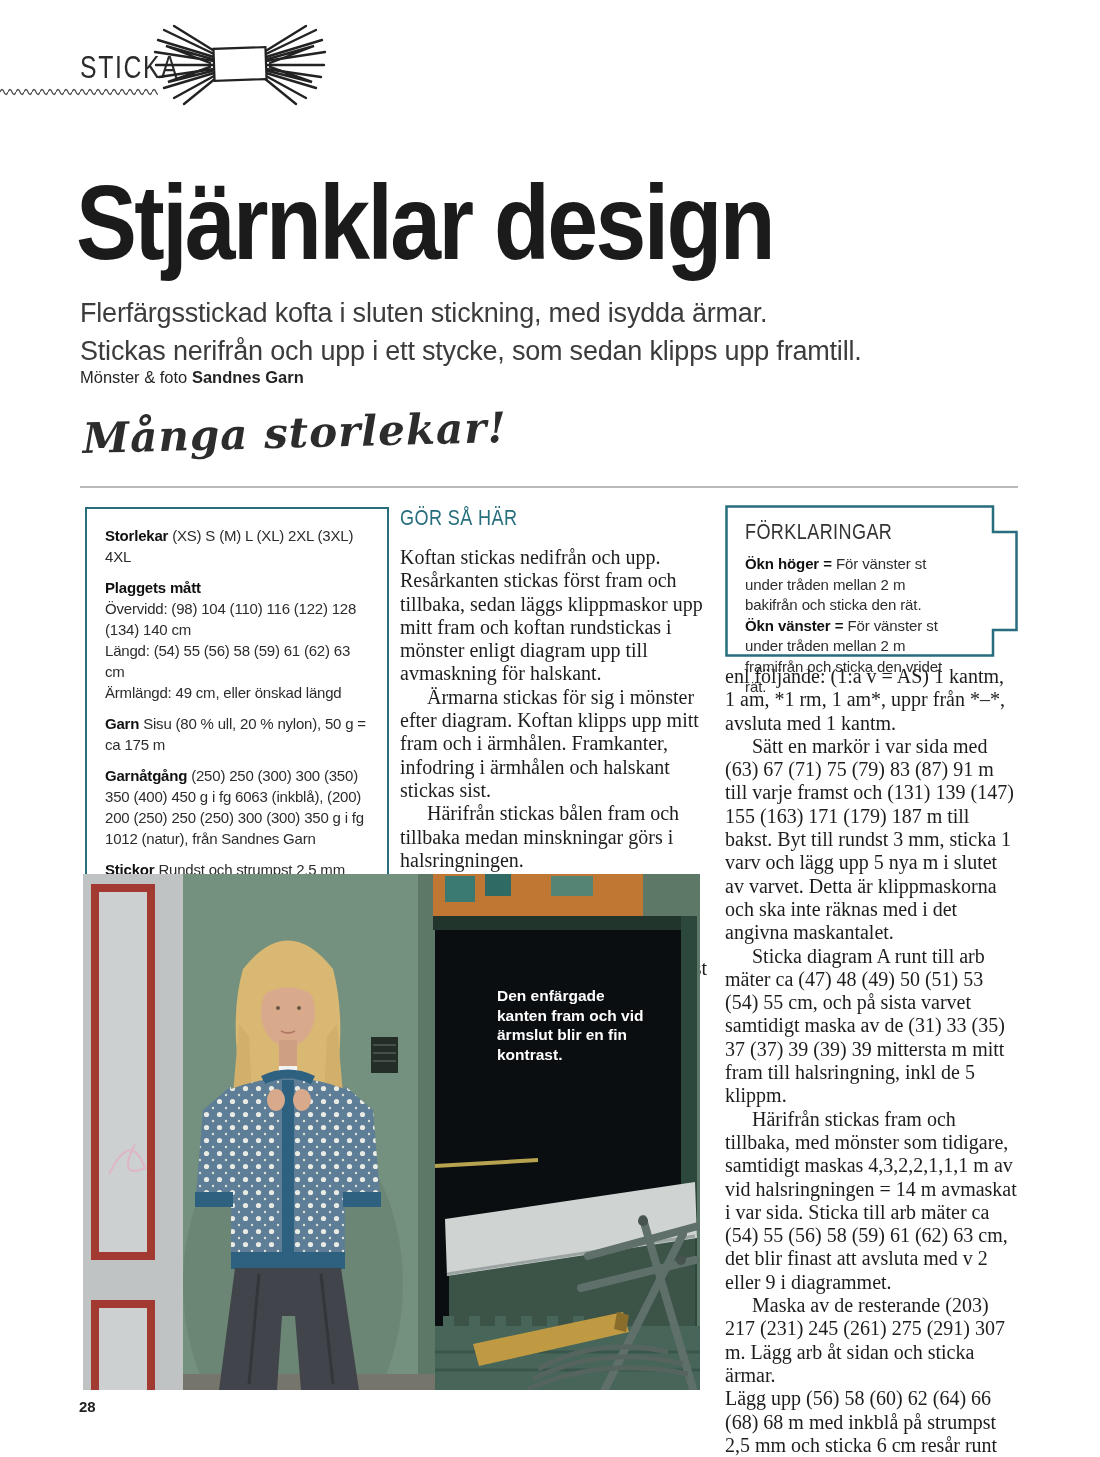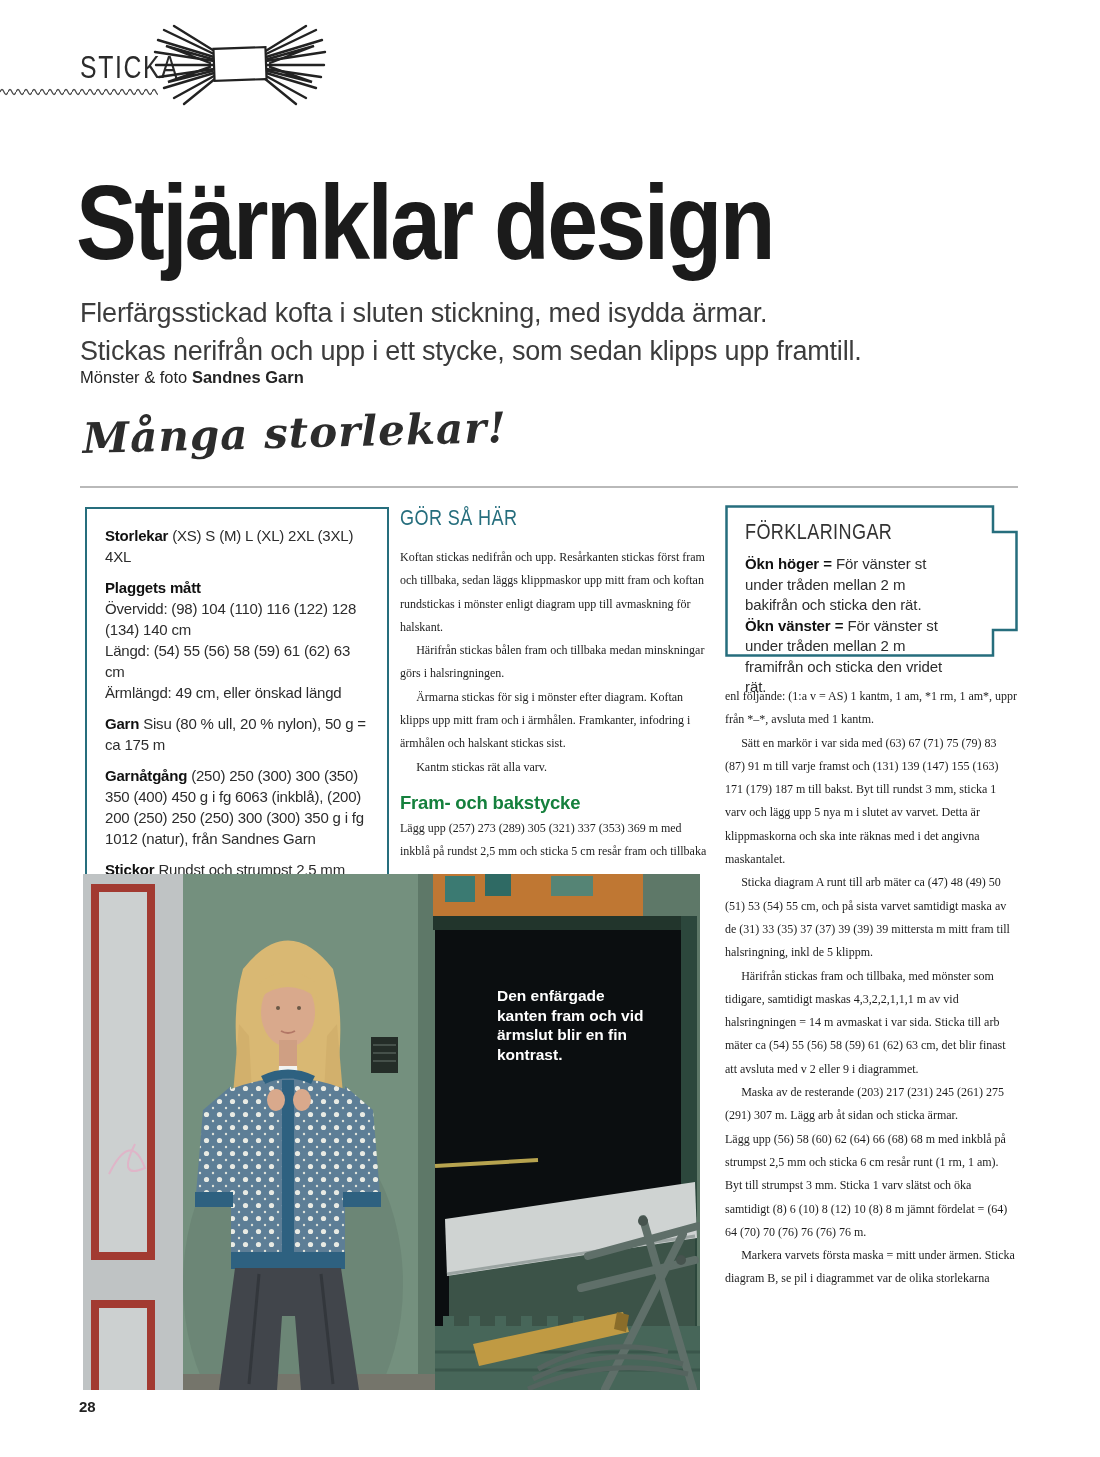--- a/index.html
+++ b/index.html
@@ -49,29 +49,29 @@
 
   .kicker{
     font-size:22px;font-weight:400;letter-spacing:.5px;transform:scaleX(.82);
     transform-origin:left top;white-space:nowrap;margin:0;
   }
   .kicker.teal{color:#266e7d;}
   .kicker.dark{color:#333;}
 
   .col2{left:400px;top:505px;width:311px;}
   .col3{left:725px;top:505px;width:293px;}
-  .serif{font-family:"Liberation Serif",serif;font-size:12px;line-height:23.3px;color:#1d1d1d;}
+  .serif{font-family:"Liberation Serif",serif;font-size:20px;line-height:23.3px;color:#1d1d1d;}
   .serif p{margin:0;}
   .serif p + p{text-indent:1.35em;}
   .subhead{font-family:"Liberation Sans",sans-serif;font-weight:bold;font-size:18.5px;
     margin:13px 0 3px 0;color:#15803d;letter-spacing:-.2px;}
   .col2 .serif.first{margin-top:15px;}
 
   
-  .explbox{position:relative;width:255px;height:152px;margin-bottom:28px;}
+  .explbox{position:relative;width:255px;height:152px;margin-bottom:8px;}
   .explbox svg{position:absolute;left:0;top:0;}
   .explbox .inner{position:relative;padding:14px 26px 0 20px;}
   .expl-items{font-size:15px;line-height:20.5px;color:#2d2d2d;margin-top:9px;letter-spacing:-.1px;}
   .expl-items b{color:#111;}
 
   
   .photo{left:83px;top:874px;width:617px;height:516px;overflow:hidden;background:#6c8676;}
   .photo svg{display:block;}
   .photo-caption{
     position:absolute;left:414px;top:112px;width:158px;color:#ffffff;
@@ -146,22 +146,22 @@
   <p><b>Garnåtgång</b> <span>(250) 250 (300) 300 (350) 350 (400) 450 g i fg 6063 (inkblå), (200) 200 (250) 250 (250) 300 (300) 350 g i fg 1012 (natur), från Sandnes Garn</span></p>
   <p><b>Stickor</b> <span>Rundst och strumpst 2,5 mm och 3 mm</span></p>
   <p><b>Tillbehör</b> <span>8 knappar</span></p>
   <p style="margin-bottom:0;"><b>Masktäthet</b> <span>27 m slätst på st 3 mm = 10 cm</span></p>
 </div>
 
 <div class="abs col2">
   <h3 class="kicker teal">GÖR SÅ HÄR</h3>
   <div class="serif first group">
     <p>Koftan stickas nedifrån och upp. Resårkanten stickas först fram och tillbaka, sedan läggs klippmaskor upp mitt fram och koftan rundstickas i mönster enligt diagram upp till avmaskning för halskant.</p>
+    <p>Ärmarna stickas för sig i mönster efter diagram. Koftan klipps upp mitt fram och i ärmhålen. Framkanter, infodring i ärmhålen och halskant stickas sist.</p>
     <p>Härifrån stickas bålen fram och tillbaka medan minskningar görs i halsringningen.</p>
-    <p>Ärmarna stickas för sig i mönster efter diagram. Koftan klipps upp mitt fram och i ärmhålen. Framkanter, infodring i ärmhålen och halskant stickas sist.</p>
     <p>Kantm stickas rät alla varv.</p>
   </div>
   <div class="subhead">Fram- och bakstycke</div>
   <div class="serif group">
     <p>Lägg upp (257) 273 (289) 305 (321) 337 (353) 369 m med inkblå på rundst 2,5 mm och sticka 5 cm resår fram och tillbaka</p>
   </div>
 </div>
 
 <div class="abs col3">
   <div class="explbox">

